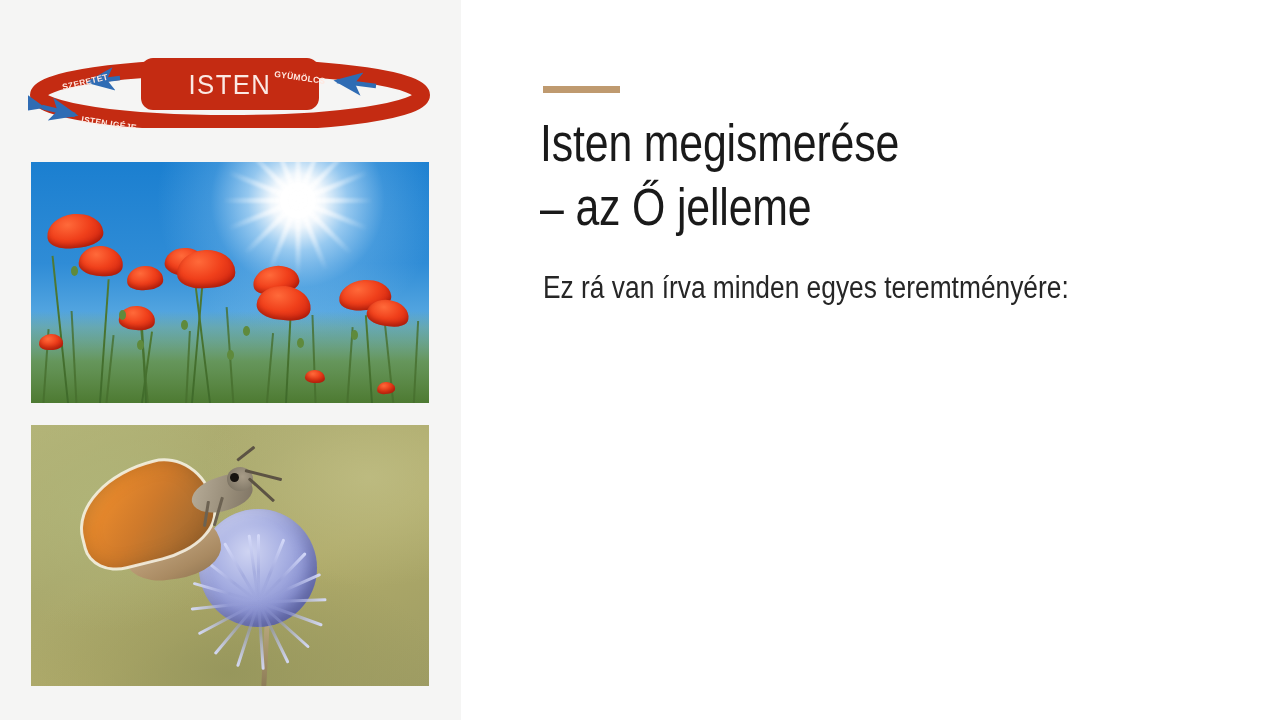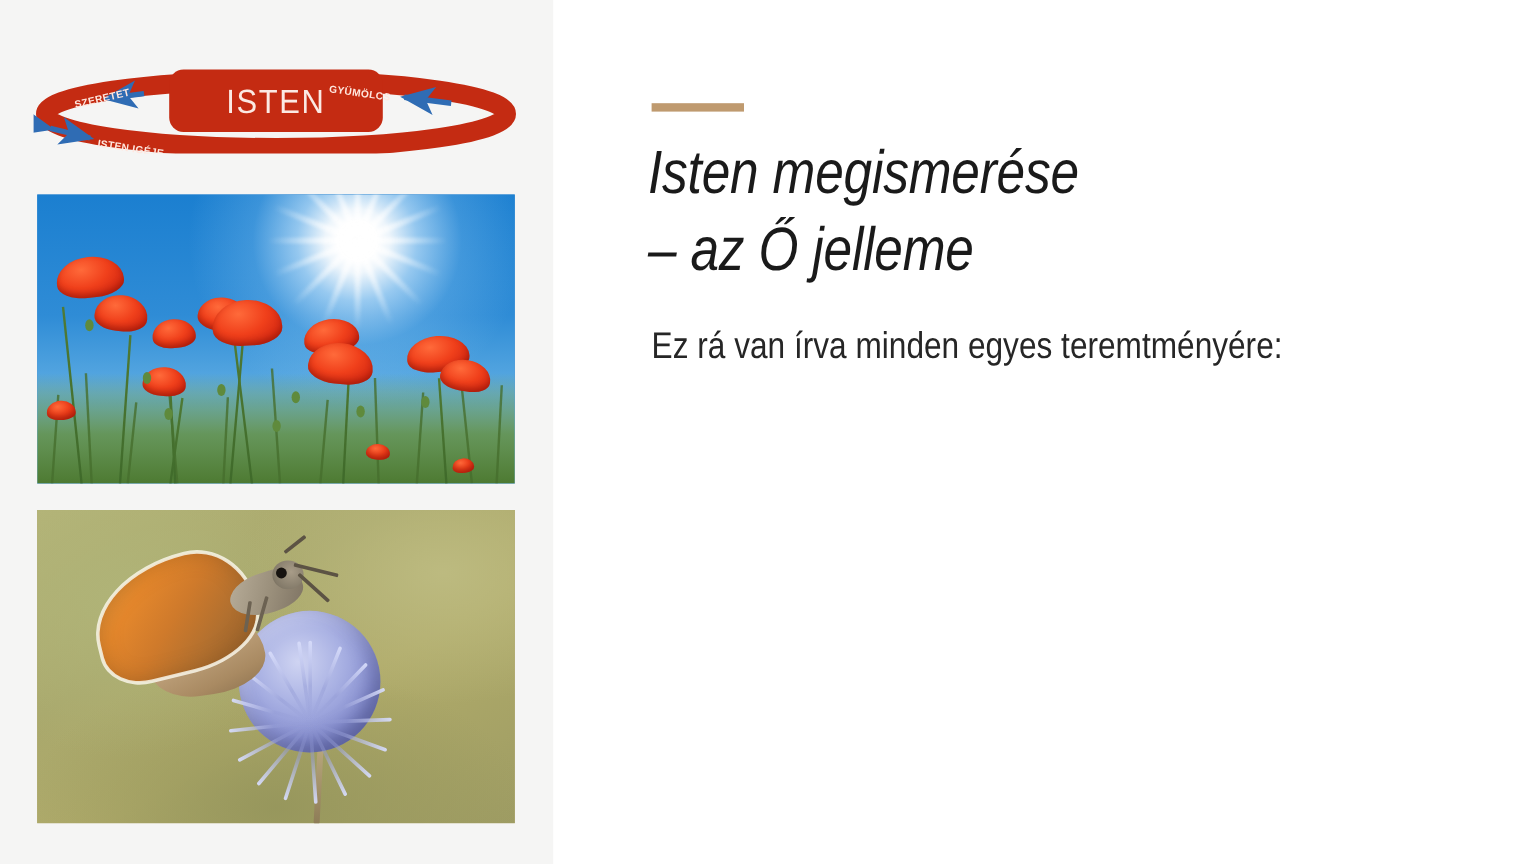--- a/index.html
+++ b/index.html
@@ -236,21 +236,20 @@
     top: 86px;
     width: 77px;
     height: 7px;
     background: #bf9a6f;
   }
   .title-block {
     position: absolute;
     left: 540px;
     top: 112px;
     width: 690px;
-    font-style: italic;
   }
   .slide-title {
     margin: 0;
     font-family: "Liberation Sans", sans-serif;
     font-weight: 400;
     font-size: 51px;
     line-height: 1.25;
     letter-spacing: -0.2px;
     color: #1a1a1a;
     transform: scaleX(0.84);

